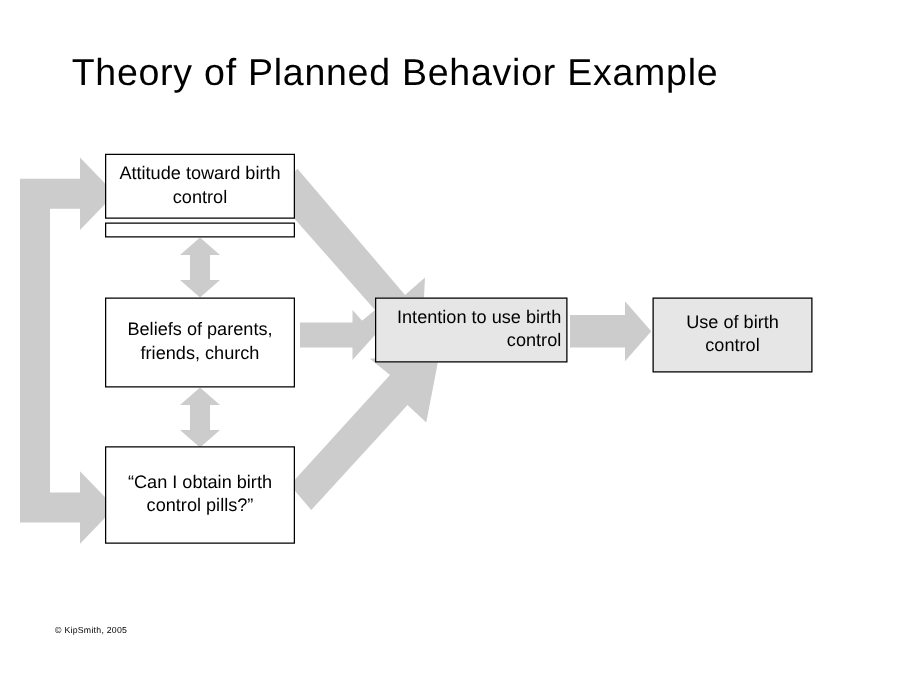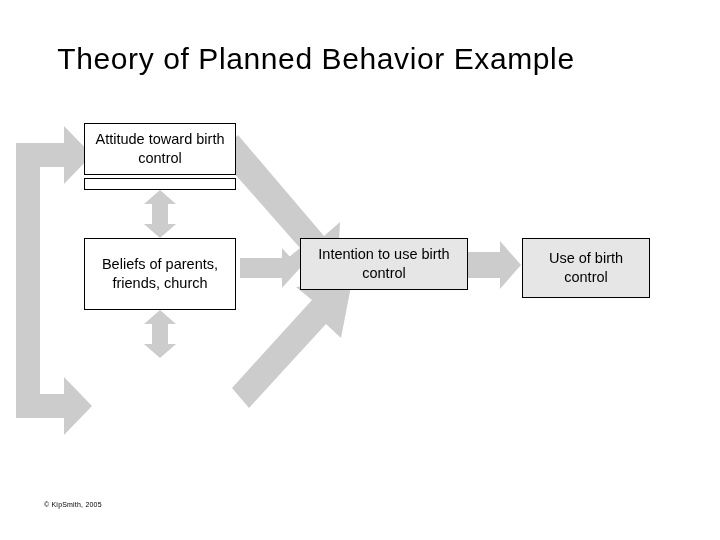--- a/index.html
+++ b/index.html
@@ -61,21 +61,21 @@
     top: 178px;
     width: 152px;
     height: 12px;
     box-sizing: border-box;
     border: 1px solid #000000;
     background: #ffffff;
     z-index: 5;
   }
   #box-beliefs    { left: 84px;  top: 238px; width: 152px; height: 72px; }
   #box-control    { left: 84px;  top: 357px; width: 152px; height: 78px; }
-  #box-intention  { left: 300px; top: 238px; width: 168px; height: 52px; }
+  #box-intention  { left: 300px; top: 238px; width: 154px; height: 52px; text-align: right; }
   #box-use        { left: 522px; top: 238px; width: 128px; height: 60px; }
 
   
   #arrow-layer {
     position: absolute;
     left: 0;
     top: 0;
     width: 720px;
     height: 540px;
     z-index: 1;
@@ -190,20 +190,21 @@
                L 456,278
                Z"></path>
     </g>
   </svg>
 
   <div class="node-box" id="box-attitude">Attitude toward birth control</div>
   <div id="box-attitude-strip"></div>
 
   <div class="node-box" id="box-beliefs">Beliefs of parents, friends, church</div>
 
+  <div class="node-box" id="box-control">“Can I obtain birth control pills?”</div>
 
   <div class="node-box filled" id="box-intention">Intention to use birth control</div>
 
   <div class="node-box filled" id="box-use">Use of birth control</div>
 
   <div id="credit">© KipSmith, 2005</div>
 
 </div>
 
 </body></html>

